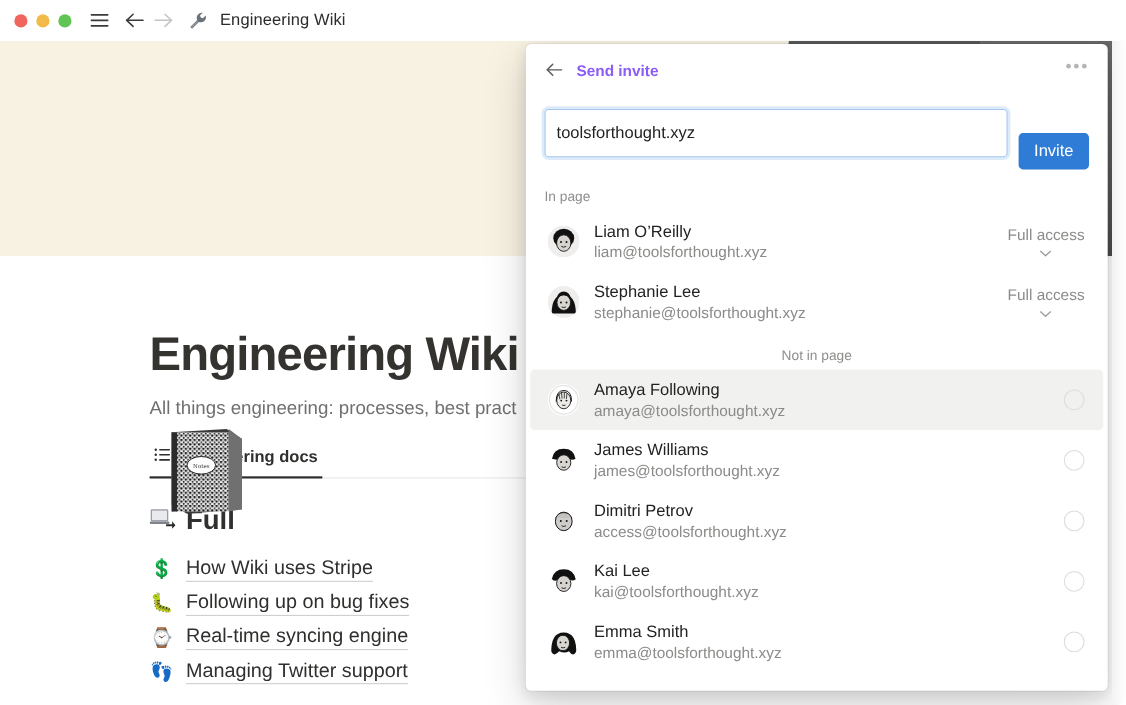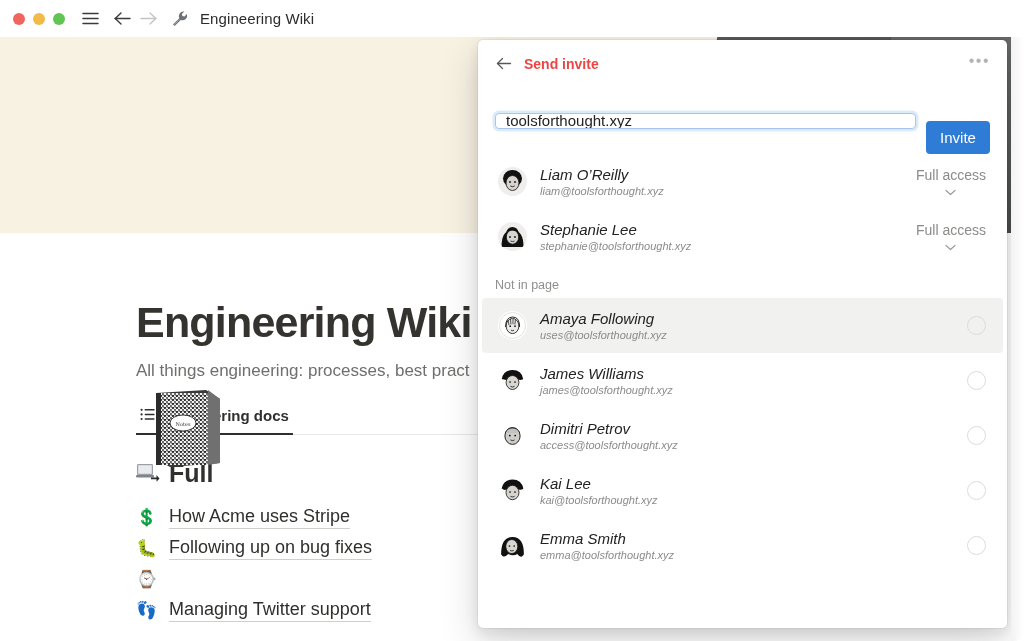--- a/index.html
+++ b/index.html
@@ -219,40 +219,40 @@
   }
   .back-arrow {
     width: 20px; height: 20px;
     display: flex; align-items: center; justify-content: center;
     color: #585858;
     margin-right: 10px;
   }
   .modal-title {
     font-size: 14px;
     font-weight: bold;
-    color: #ef4444;
+    color: #8b5cf6;
   }
   .modal-more {
     margin-left: auto;
     color: #b4b4b4;
     font-size: 16px;
     letter-spacing: 1.5px;
     line-height: 8px;
     padding-bottom: 6px;
   }
 
   .invite-row {
     display: flex;
     align-items: center;
     gap: 10px;
     padding: 0 17px 0 17px;
   }
   .invite-input {
     flex: 1;
-    height: 16px;
+    height: 44px;
     border: 1px solid #a9c5ef;
     border-radius: 4px;
     box-shadow: 0 0 0 2.5px rgba(35,131,226,0.16);
     padding: 0 10px;
     font-size: 15px;
     color: #232323;
     font-family: "Liberation Sans", sans-serif;
     background: #fff;
     outline: none;
     box-sizing: border-box;
@@ -269,48 +269,48 @@
     font-family: "Liberation Sans", sans-serif;
     cursor: pointer;
     margin-top: 34px;
   }
 
   .group-label {
     font-size: 12.5px;
     color: #8e8e8c;
     padding: 18px 17px 6px 17px;
   }
-  .group-label.tight { padding-top: 14px; }
+  .group-label.tight { padding-top: 14px; text-align: center; }
 
   .person-row {
     display: flex;
     align-items: center;
     height: 55px;
     padding: 0 17px 0 16px;
     border-radius: 4px;
     margin: 0 4px;
     box-sizing: border-box;
   }
   .person-row.highlight { background: #f1f1ef; }
 
   .avatar {
     width: 29px; height: 29px;
     border-radius: 50%;
     flex: 0 0 29px;
     margin-right: 13px;
     overflow: hidden;
   }
-  .person-text { display: flex; flex-direction: column; gap: 2px; min-width: 0; font-style: italic; }
+  .person-text { display: flex; flex-direction: column; gap: 2px; min-width: 0; }
   .person-name {
     font-size: 15px;
     color: #222222;
     white-space: nowrap;
   }
   .person-email {
-    font-size: 11px;
+    font-size: 14px;
     color: #8b8b89;
     white-space: nowrap;
   }
   .person-right {
     margin-left: auto;
     display: flex;
     align-items: center;
     gap: 6px;
     font-size: 14px;
     color: #8b8b89;
@@ -450,28 +450,29 @@
               <rect x="0" y="15" width="18" height="2.4" rx="1" fill="#808488"></rect>
               <path d="M15 17.5 h5.5 v-2.6 l3 3.6 -3 3.2 v-2.4 H15z" fill="#2b2b2b"></path>
             </svg>
           </span>
           <span>Full</span>
         </div>
 
         <div class="doc-list">
           <div class="doc-row">
             <span class="emoji">💲</span>
-            <span class="doc-link">How Acme uses Stripe</span>
+            <span class="doc-link">How Wiki uses Stripe</span>
           </div>
           <div class="doc-row">
             <span class="emoji">🐛</span>
             <span class="doc-link">Following up on bug fixes</span>
           </div>
           <div class="doc-row">
             <span class="emoji">⌚</span>
+            <span class="doc-link">Real-time syncing engine</span>
           </div>
           <div class="doc-row">
             <span class="emoji">👣</span>
             <span class="doc-link">Managing Twitter support</span>
           </div>
         </div>
       </div>
     </div>
 
     <div class="bg-avatar">
@@ -498,20 +499,21 @@
       </div>
       <div class="modal-title">Send invite</div>
       <div class="modal-more">•••</div>
     </div>
 
     <div class="invite-row">
       <input class="invite-input" type="text" value="toolsforthought.xyz" style="">
       <button class="invite-btn">Invite</button>
     </div>
 
+    <div class="group-label">In page</div>
 
     <div class="person-row">
       <div class="avatar">
         <svg width="29" height="29" viewBox="0 0 29 29">
           <rect width="29" height="29" fill="#efeeec"></rect>
           <ellipse cx="14.5" cy="11.5" rx="9.5" ry="8.5" fill="#111"></ellipse>
           <ellipse cx="14.5" cy="16" rx="6.5" ry="7.5" fill="#d7d4d0" stroke="#111" stroke-width="0.8"></ellipse>
           <circle cx="12" cy="15" r="0.9" fill="#111"></circle>
             <circle cx="17" cy="15" r="0.9" fill="#111"></circle>
           <path d="M12.3 19 q2.2 1.4 4.4 0" stroke="#111" stroke-width="0.8" fill="none"></path>
@@ -567,21 +569,21 @@
           <ellipse cx="14.5" cy="15" rx="6.4" ry="7.6" fill="#eceae7" stroke="#111" stroke-width="0.8"></ellipse>
           <path d="M7.6 16 q0-10 7-10 t7 10" fill="none" stroke="#111" stroke-width="0.9"></path>
           <path d="M10 9 l1 5 M12.4 8 l0.6 5.4 M15 8 l0 5.2 M17.4 8.6 l-0.5 5" stroke="#111" stroke-width="0.7" fill="none"></path>
           <circle cx="12.2" cy="15.2" r="0.85" fill="#111"></circle>
             <circle cx="17" cy="15.2" r="0.85" fill="#111"></circle>
           <path d="M13 19.2 q1.6 1 3 0" stroke="#111" stroke-width="0.8" fill="none"></path>
         </svg>
       </div>
       <div class="person-text">
         <span class="person-name">Amaya Following</span>
-        <span class="person-email">uses@toolsforthought.xyz</span>
+        <span class="person-email">amaya@toolsforthought.xyz</span>
       </div>
       <div class="person-right">
           <div class="radio"></div>
         </div>
     </div>
 
     <div class="person-row">
       <div class="avatar">
         <svg width="29" height="29" viewBox="0 0 29 29">
           <rect width="29" height="29" fill="#ffffff"></rect>

